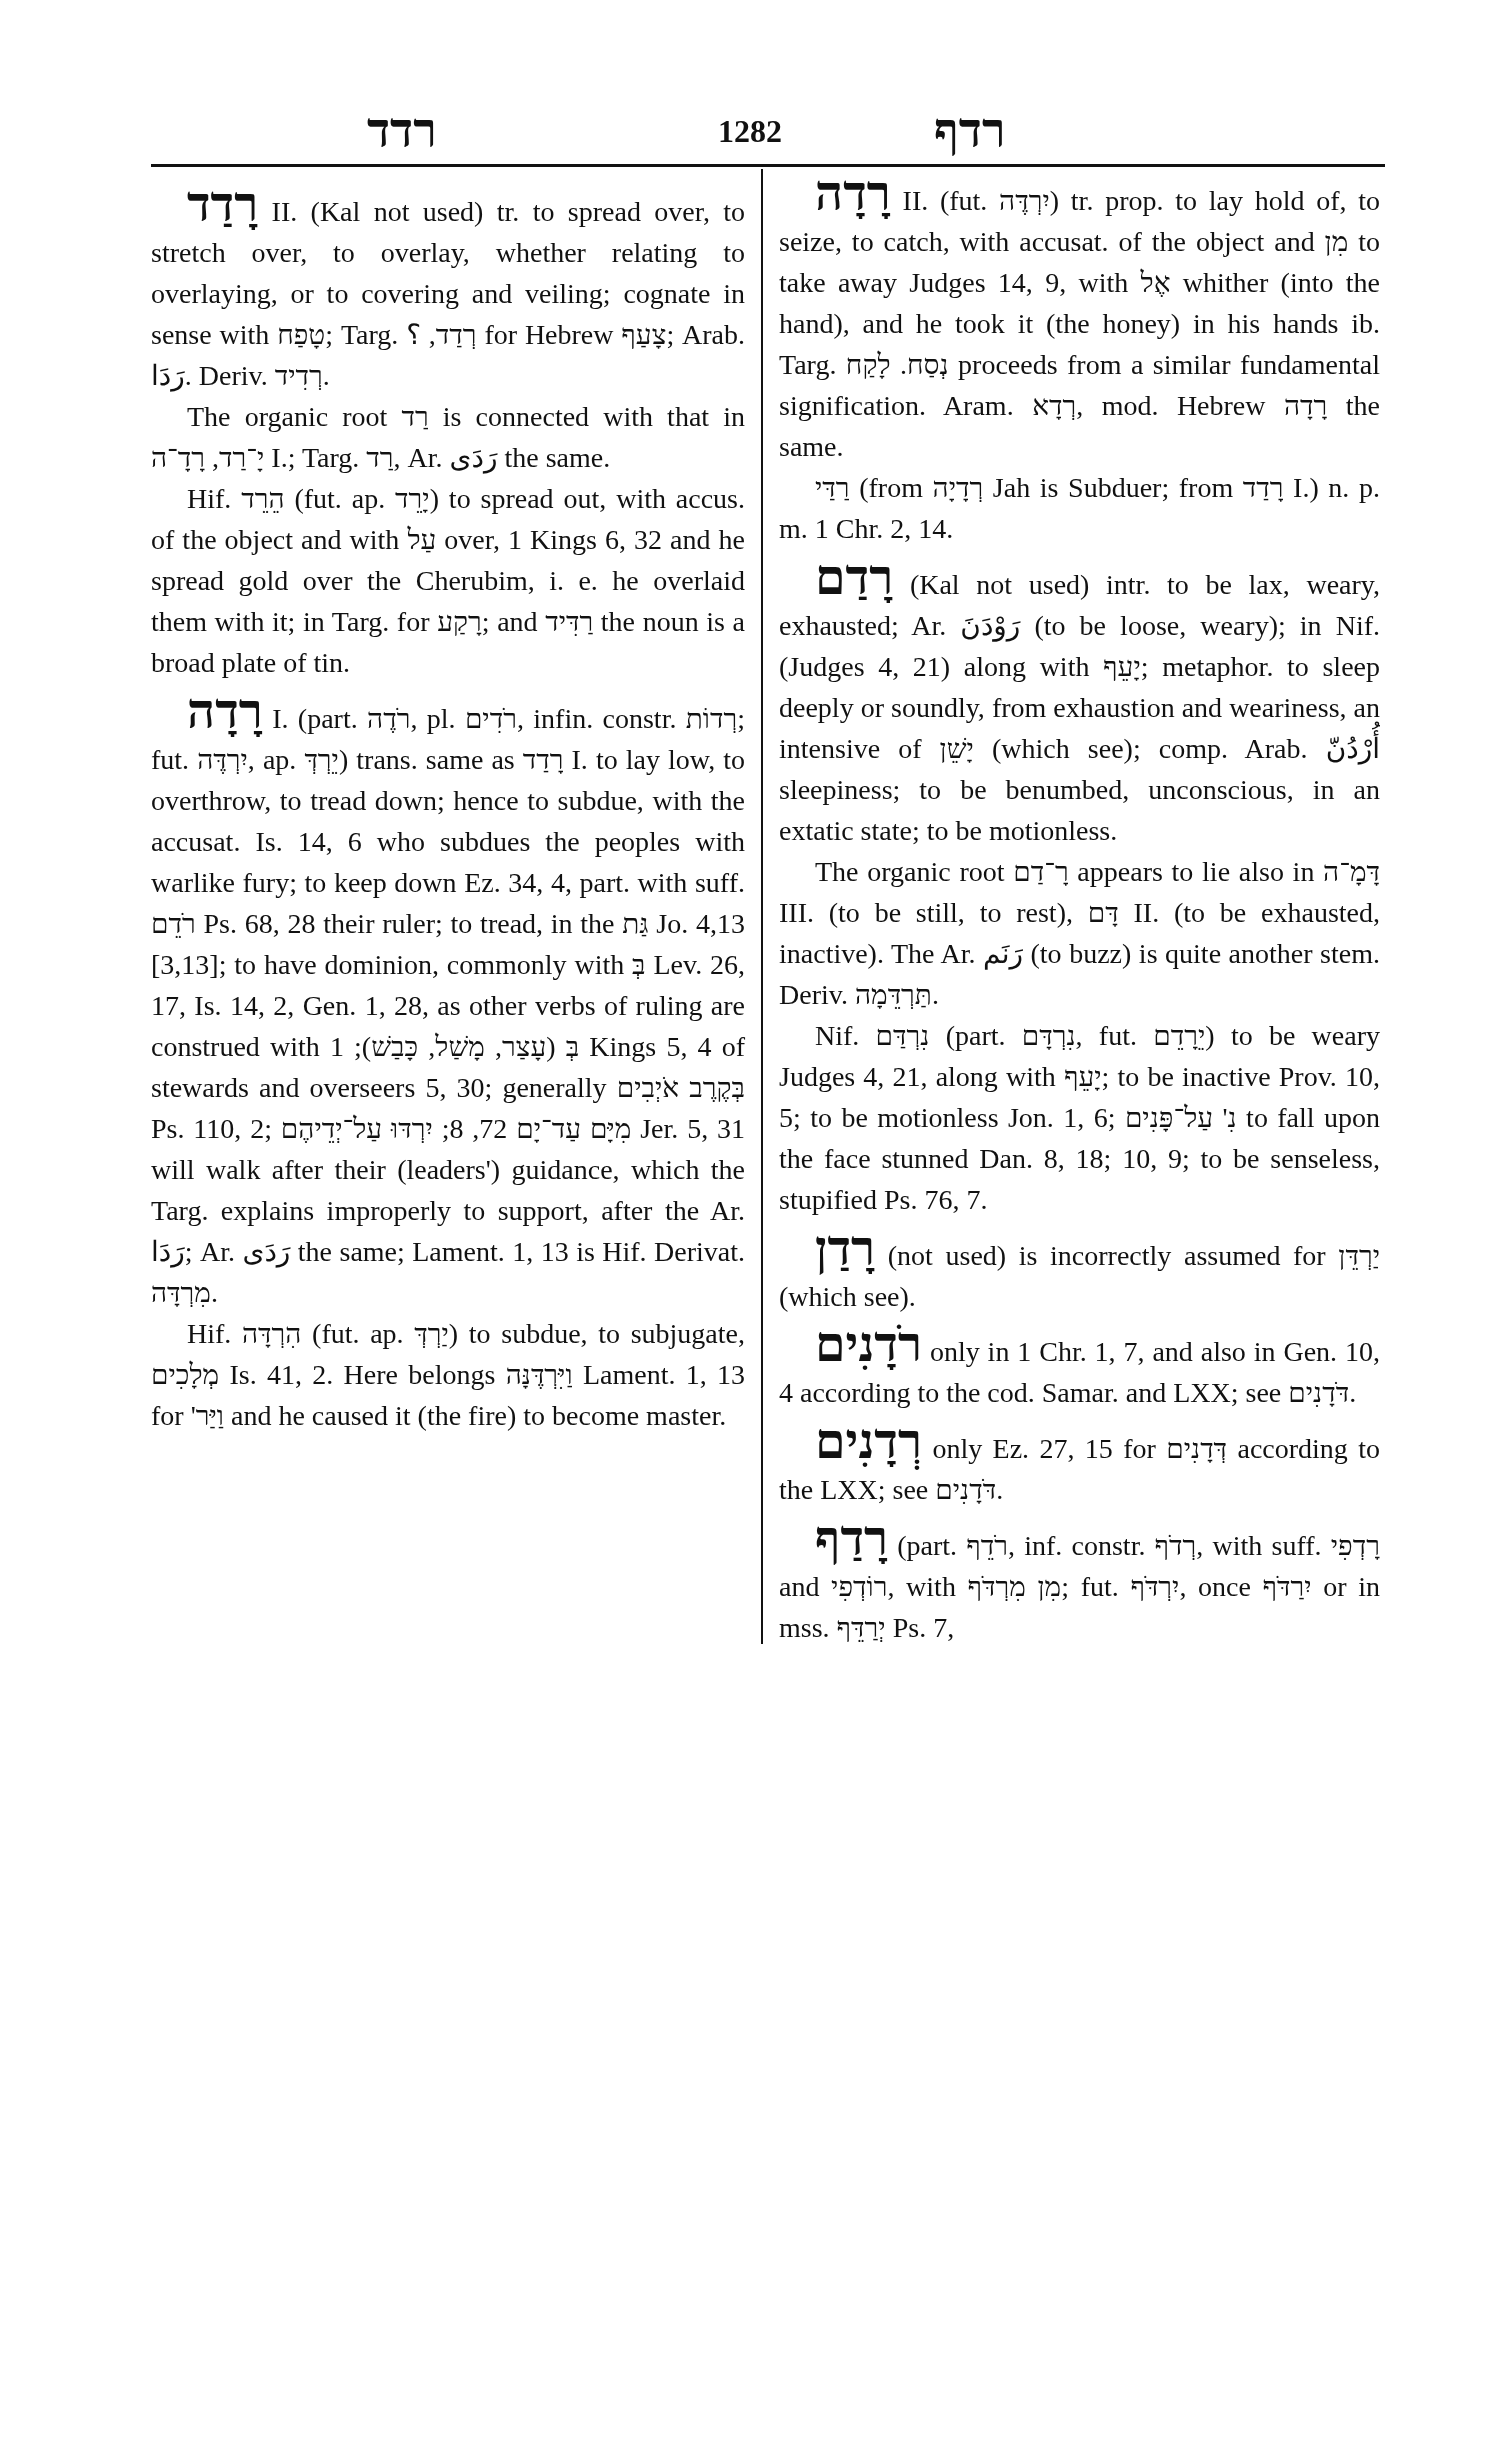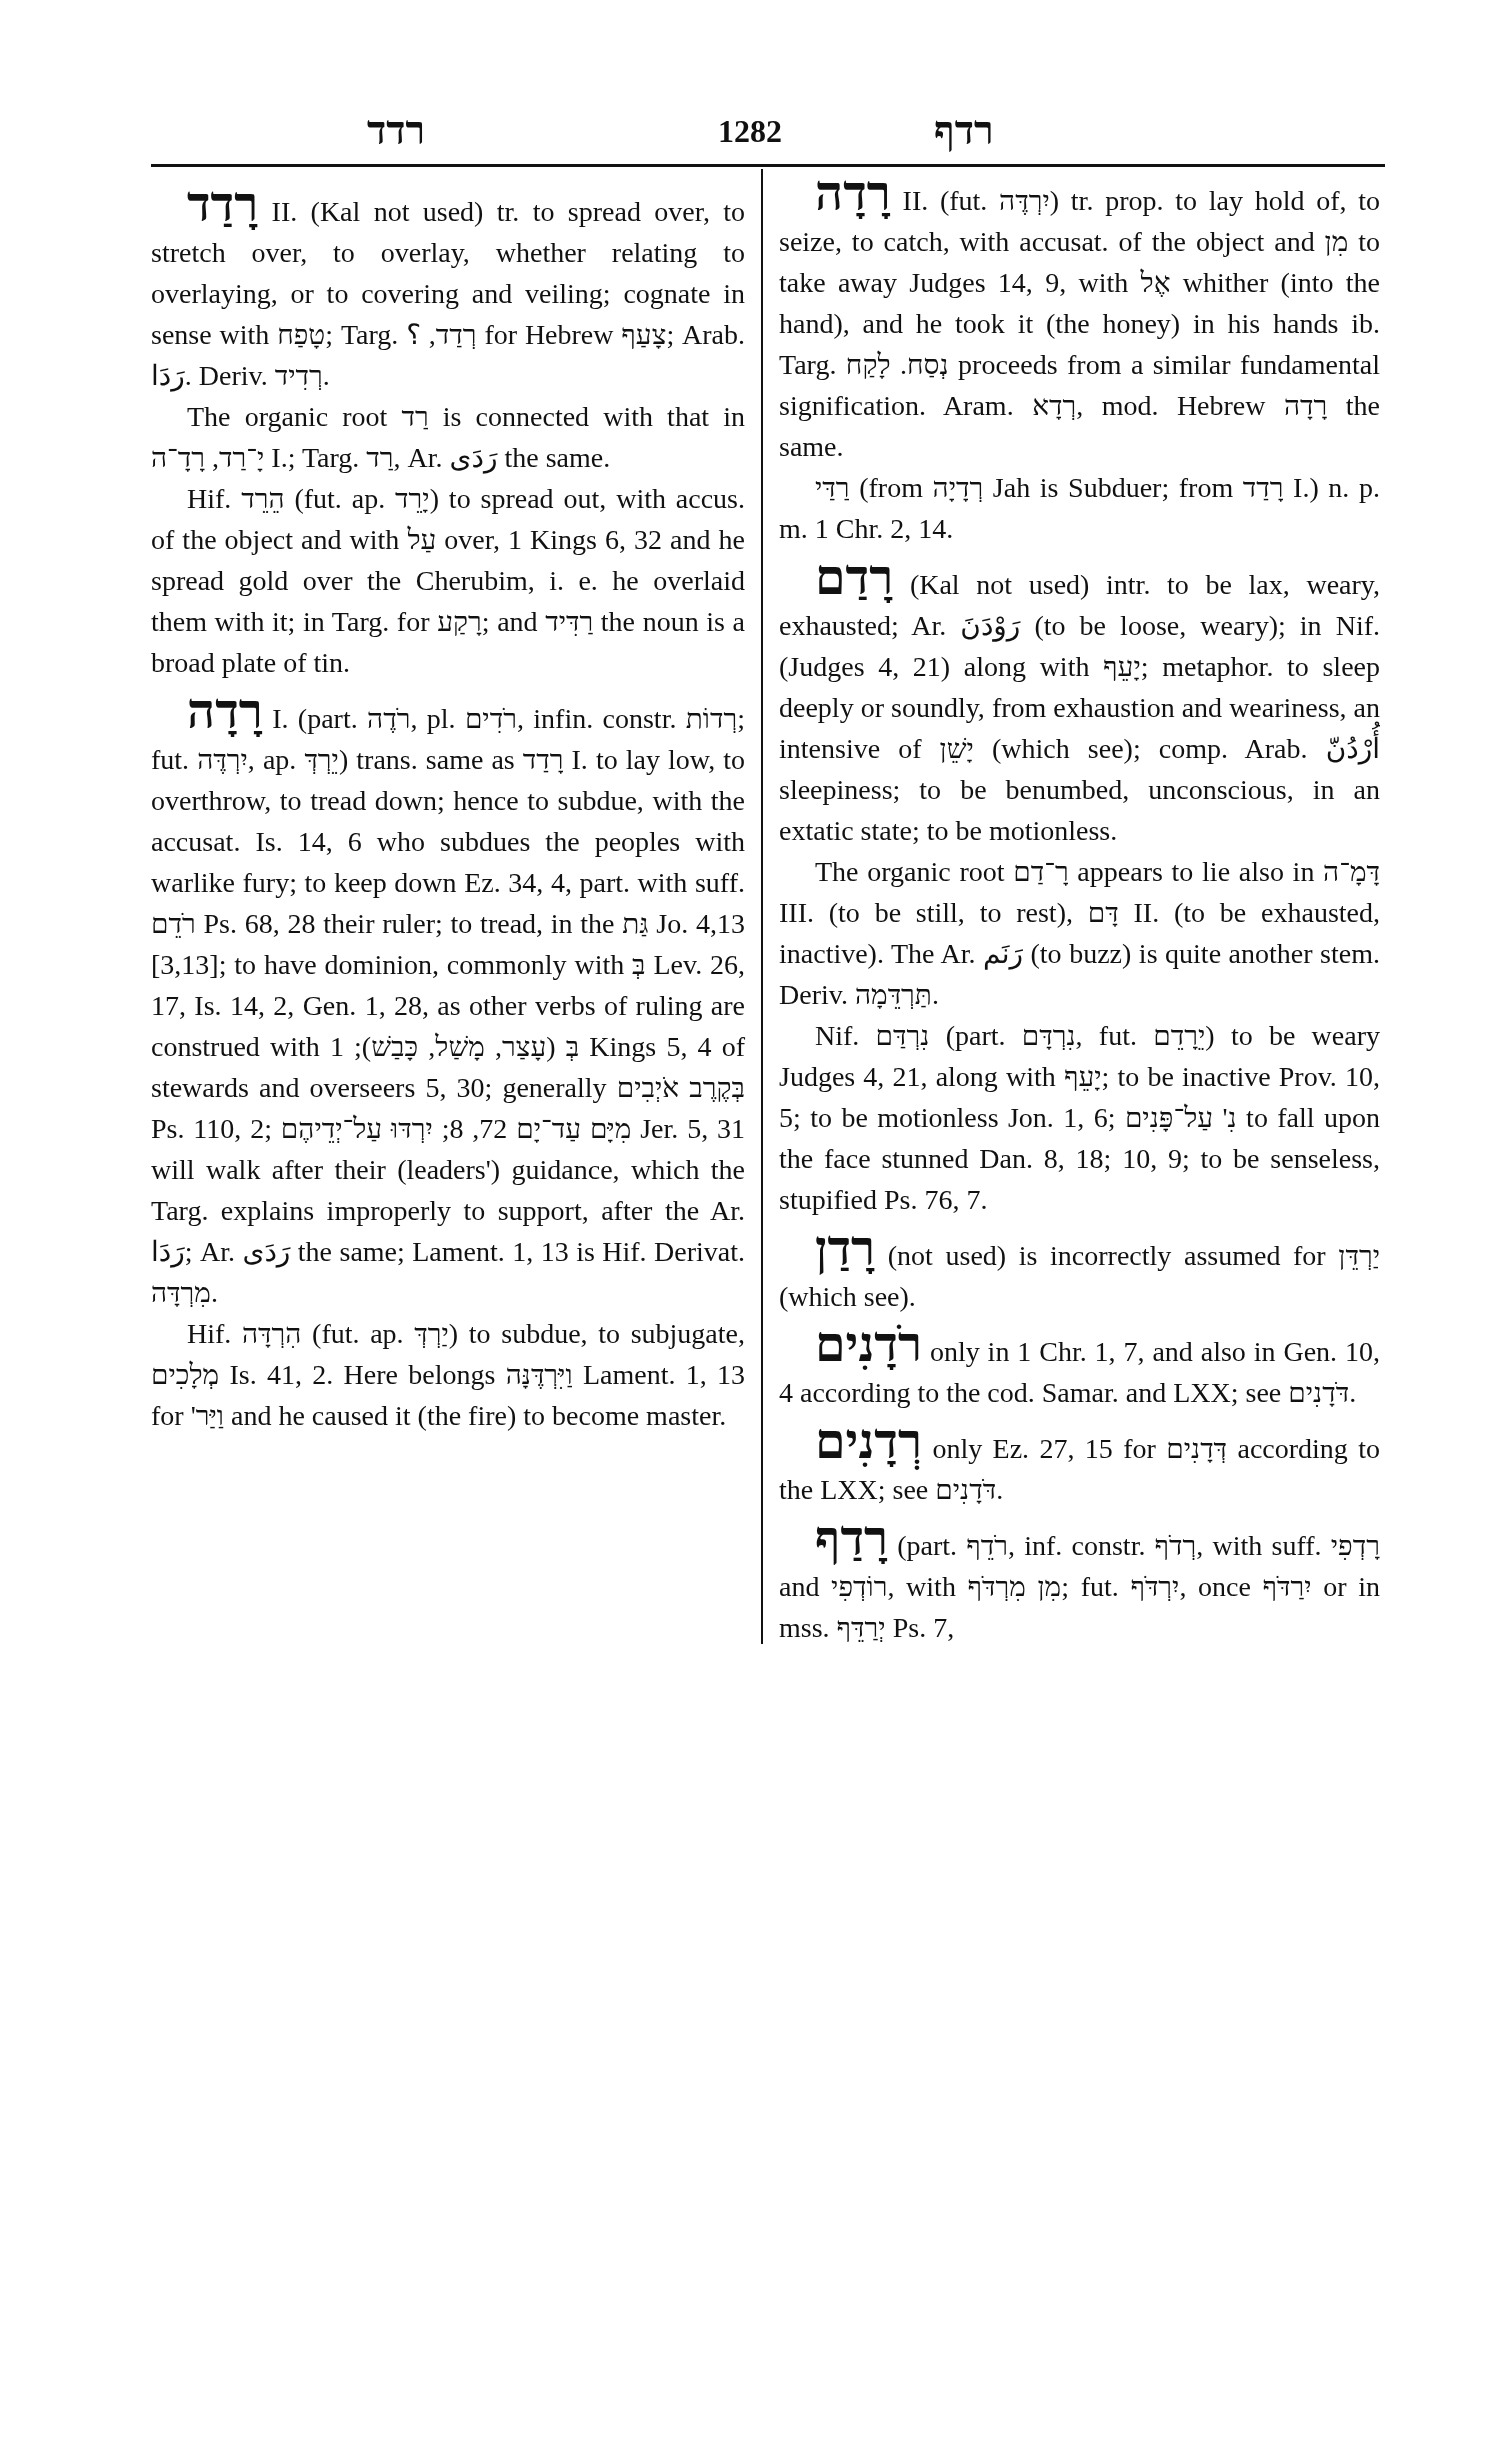--- a/index.html
+++ b/index.html
@@ -1,20 +1,20 @@
 <!DOCTYPE html>
 <html style="font-size:14.4px"><head>
 <meta charset="utf-8">
 <style>
   html, body { margin: 0; padding: 0; background: #ffffff; }
   body { width: 1512px; height: 2450px; position: relative; overflow: hidden;
          font-family: "Liberation Serif", "DejaVu Serif", serif; color: #111; }
   .page { position: absolute; left: 0; top: 0; width: 1512px; height: 2450px; }
   .running-head { position: absolute; top: 106px; left: 151px; width: 1234px; height: 54px; }
-  .rh-left, .rh-center, .rh-right { position: absolute; top: 0; font-size: 40px; line-height: 50px; }
+  .rh-left, .rh-center, .rh-right { position: absolute; top: 0; font-size: 48px; line-height: 50px; }
   .rh-left { left: 216px; direction: rtl; font-weight: bold; }
   .rh-center { left: 567px; font-weight: bold; font-size: 32px; }
   .rh-right { left: 783px; direction: rtl; font-weight: bold; }
   .head-rule { position: absolute; top: 164px; left: 151px; width: 1234px; height: 2.7px; background: #111; }
   .col-divider { position: absolute; top: 169px; left: 761px; width: 1.8px; height: 1475px; background: #111; }
   .column { position: absolute; top: 176px; font-size: 28px; line-height: 41px; text-align: justify; }
   .col-left { left: 151px; width: 594px; }
   .col-right { left: 779px; width: 601px; }
   .para { margin: 0; text-indent: 36px; }
   .para.noindent { text-indent: 0; }

